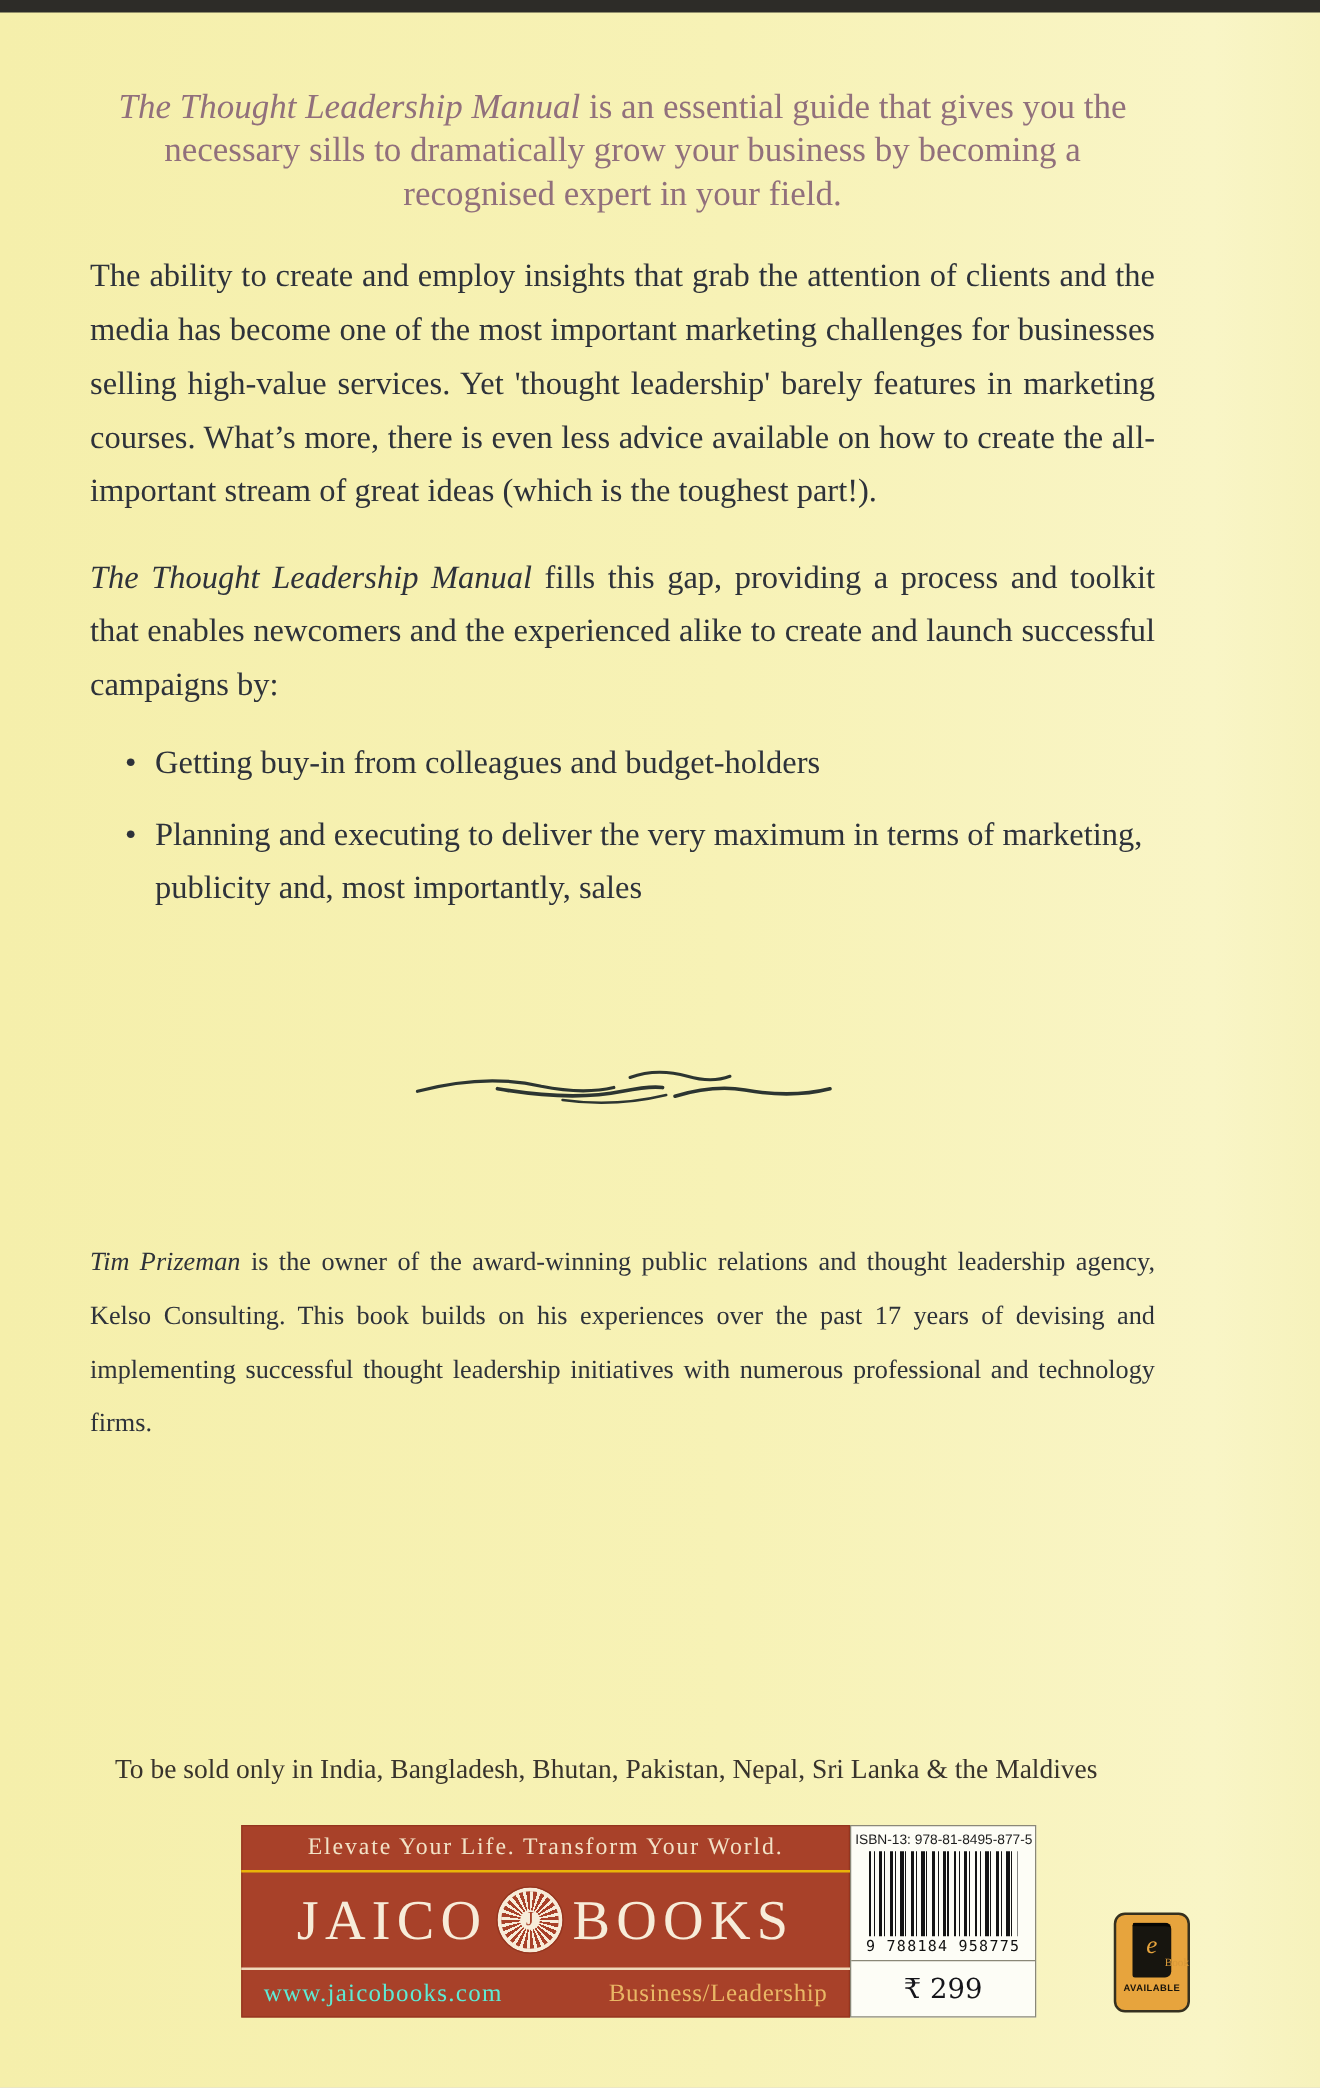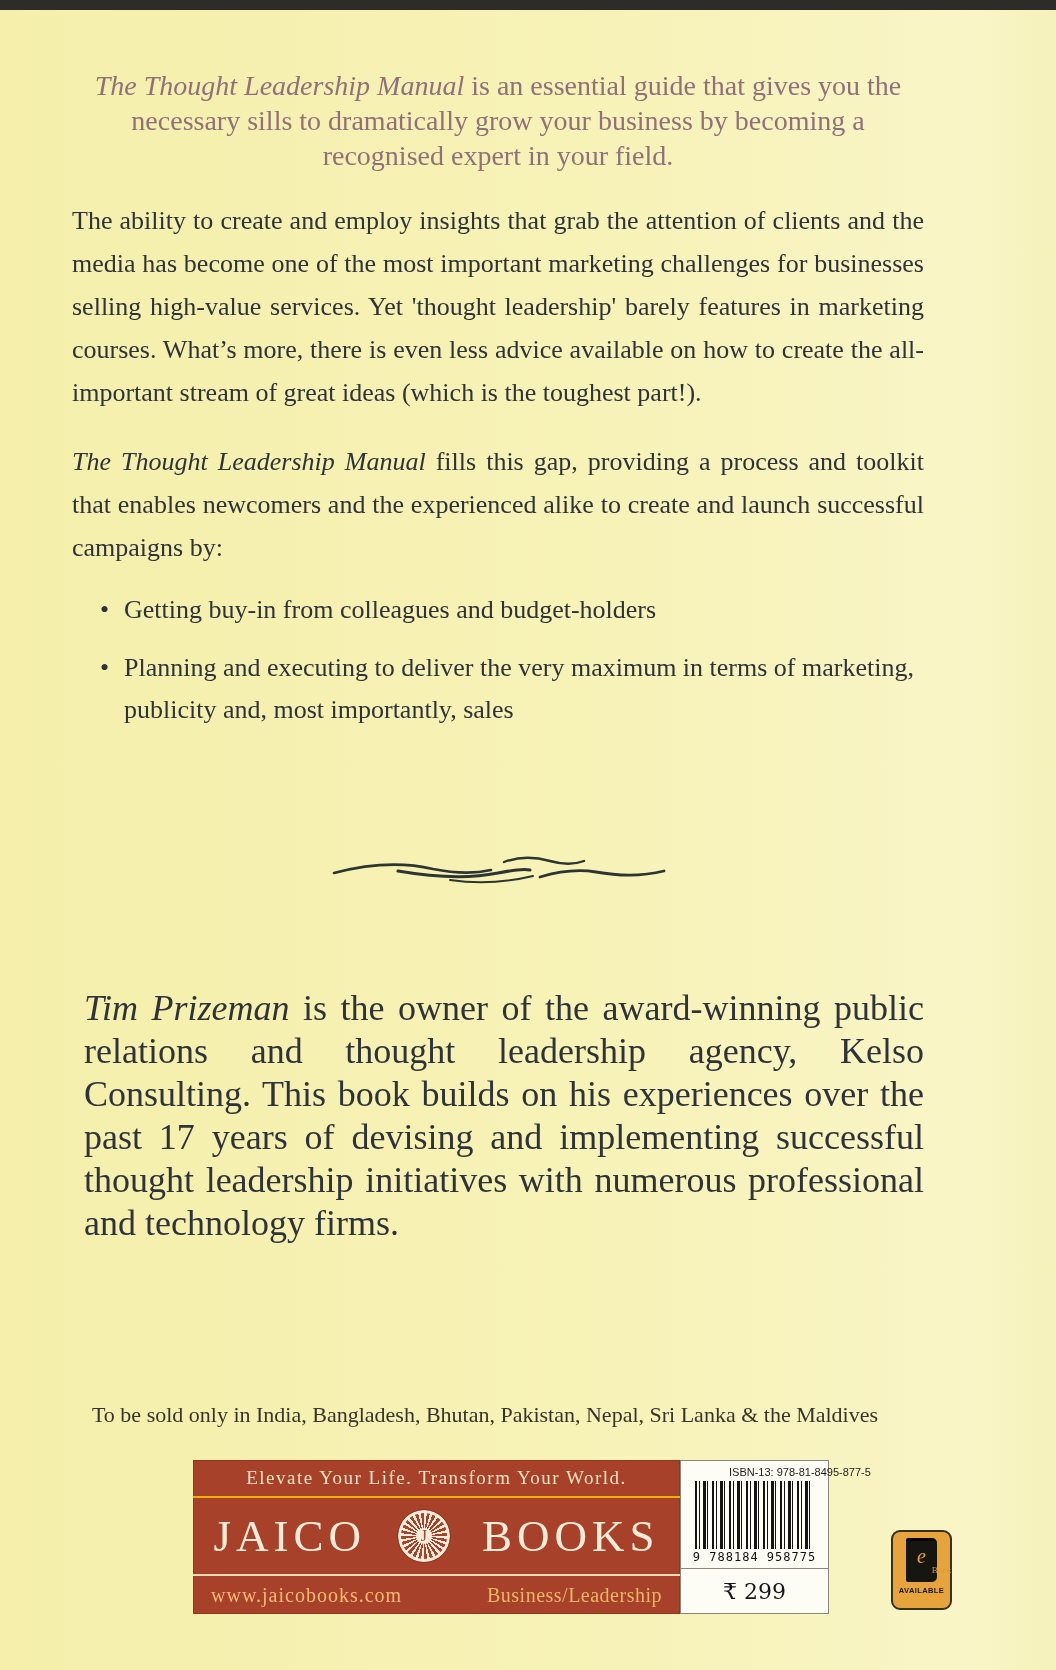--- a/index.html
+++ b/index.html
@@ -53,24 +53,23 @@
     content:"\2022";
     position:absolute; left:0; top:0;
     font-size:26px; color:#2e323a;
   }
   .divider-wrap {
     margin-top:116px;
     text-align:center;
   }
   .bio {
     margin-top:96px;
-    font-size:36px; line-height:43px;
+    font-size:21px; line-height:43px;
     color:#2e323a;
     text-align:justify;
-    margin-left:12px;
   }
   .sold-line {
     position:absolute; top:1402px; left:0; width:970px;
     text-align:center;
     font-size:22px; color:#38332c;
     font-family:Liberation Serif, serif;
   }
   
   .banner-wrap {
     position:absolute; left:193px; top:1460px;
@@ -86,21 +85,21 @@
   .banner-tagline {
     height:38px;
     display:flex; align-items:center; justify-content:center;
     color:#f2e2c6;
     font-size:19px; letter-spacing:1.5px;
     border-bottom:2px solid #eab308;
   }
   .banner-brand {
     flex:1;
     display:flex; align-items:center; justify-content:center;
-    gap:32px;
+    gap:8px;
     border-bottom:2px solid #efd9ba;
   }
   .brand-text {
     color:#f7ecd9;
     font-size:45px; letter-spacing:5px;
     font-family:"Liberation Serif", serif;
   }
   .logo-sun {
     width:52px; height:52px; border-radius:50%;
     background:repeating-conic-gradient(from 0deg, #f7ecd9 0deg 7deg, #a84129 7deg 15deg);
@@ -115,36 +114,35 @@
   }
   .logo-j {
     position:relative; z-index:2;
     color:#a84129; font-size:16px; font-family:"Liberation Serif", serif;
   }
   .banner-footer {
     height:38px;
     display:flex; align-items:center; justify-content:space-between;
     padding:0 18px;
   }
-  .banner-site { color:#fdba74; font-size:20px; letter-spacing:1px; }
+  .banner-site { color:#5eead4; font-size:20px; letter-spacing:1px; }
   .banner-cat  { color:#e9b765; font-size:20px; letter-spacing:0.5px; }
   
   .barcode-box {
     width:149px;
     background:#fdfdf6;
     border:1px solid #8a8878;
     display:flex; flex-direction:column;
     align-items:stretch;
   }
   .isbn-label {
     font-family:"Liberation Sans", sans-serif;
     font-size:11px; color:#1d1d1d;
-    text-align:left; padding:5px 2px 3px 2px;
+    text-align:right; padding:5px 2px 3px 2px;
     white-space:nowrap;
-    margin-left:46px;
   }
   .barcode-bars {
     height:68px; margin:0 14px;
     background:repeating-linear-gradient(90deg,
       #141414 0 2px, transparent 2px 4px,
       #141414 4px 5px, transparent 5px 8px,
       #141414 8px 11px, transparent 11px 12px,
       #141414 12px 13px, transparent 13px 17px);
   }
   .barcode-digits {

